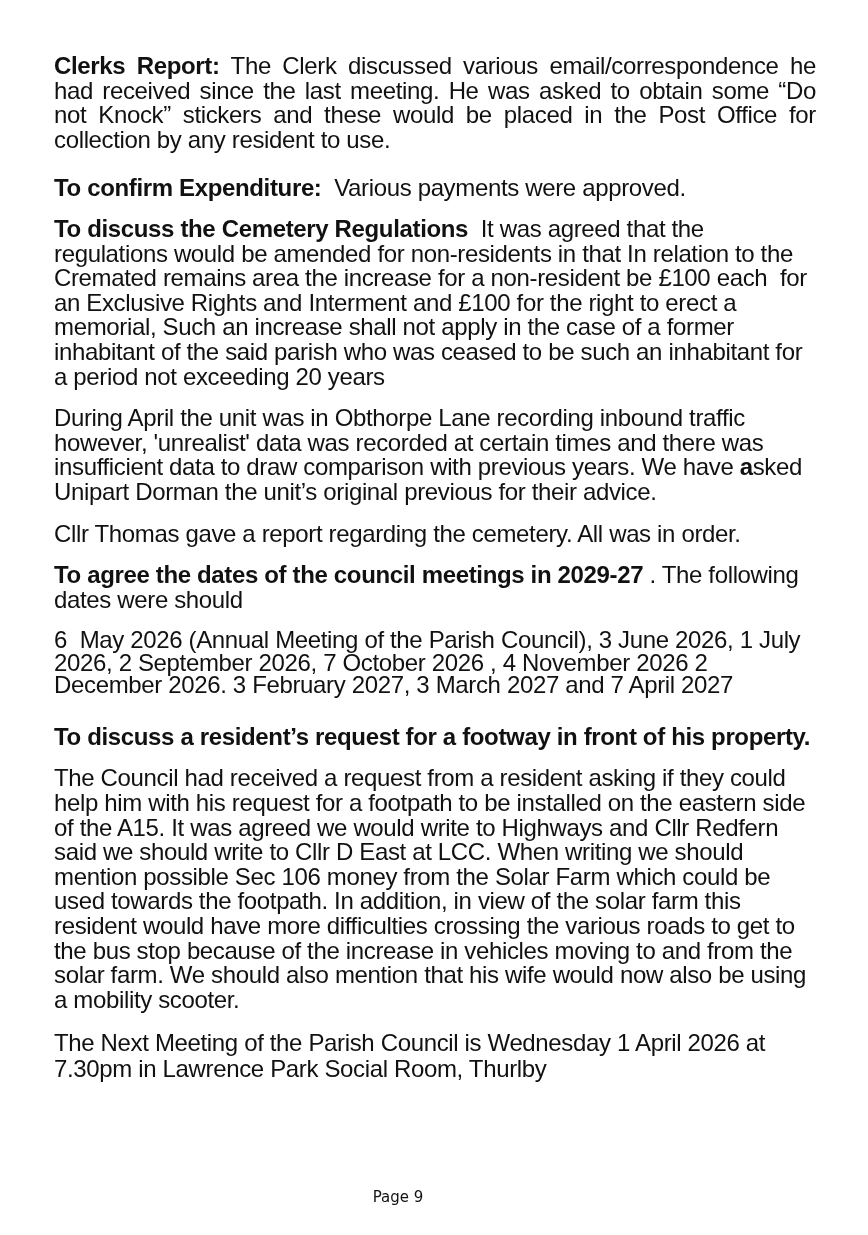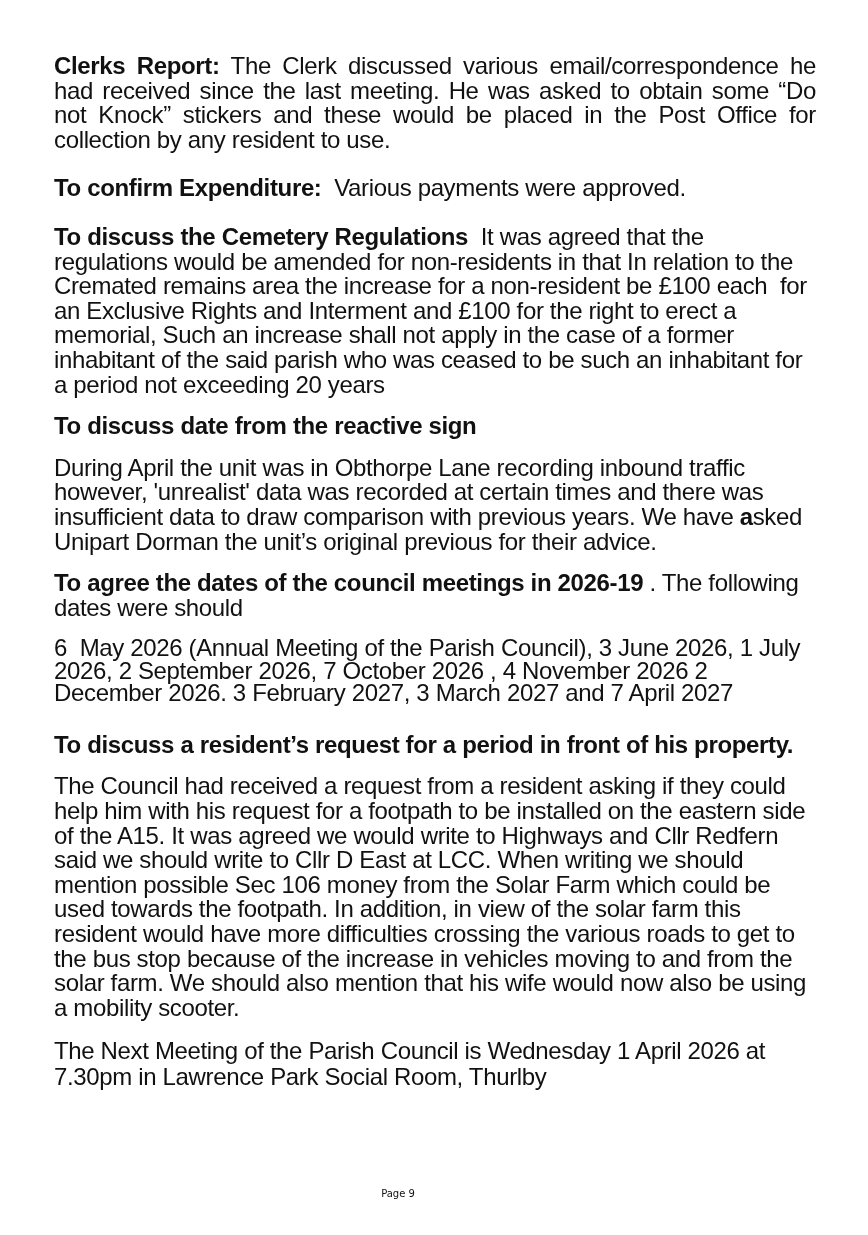--- a/index.html
+++ b/index.html
@@ -37,52 +37,50 @@
       color: #5b7a8c;
       text-decoration: underline;
     }
     .footer {
       position: absolute;
       left: 0;
       width: 796px;
       top: 1188px;
       text-align: center;
       font-family: "DejaVu Sans", sans-serif;
-      font-size: 10px;
+      font-size: 15px;
       color: #111111;
     }
   </style>
 </head>
 <body>
 
 <div class="page">
 
   <p class="justify" style="margin-bottom: 24px;">
     <b>Clerks Report:</b><span> The Clerk discussed various email/correspondence he had received since the last meeting. He was asked to obtain some “Do not Knock” stickers and these would be placed in the Post Office for collection by any resident to use.</span>
   </p>
 
-  <p style="margin-bottom: 24px;">
+  <p style="margin-bottom: 16px;">
     <b>To confirm Expenditure:</b><span style="white-space: pre-wrap;">  Various payments were approved.</span>
   </p>
 
   <p style="margin-bottom: 17px; white-space: pre-wrap;"><b>To discuss the Cemetery Regulations</b><span>  It was agreed that the regulations would be amended for non-residents in that In relation to the Cremated remains area the increase for a non-resident be £100 each  for an Exclusive Rights and Interment and £100 for the right to erect a memorial, Such an increase shall not apply in the case of a former inhabitant of the said parish who was ceased to be such an inhabitant for a period not exceeding 20 years</span></p>
 
-  <p style="margin-bottom: 17px;">
-    <b>To discuss date from the reactive sign</b>
-  </p>
 
   <p style="margin-bottom: 17px;"><span>During April the unit was in Obthorpe Lane recording inbound traffic however, 'unrealist' data was recorded at certain times and there was insufficient data to draw comparison with previous years. We have </span><b>a</b><span>sked Unipart Dorman the unit’s original previous for their advice.</span></p>
 
+  <p style="margin-bottom: 17px;">Cllr Thomas gave a report regarding the cemetery. All was in order.</p>
 
-  <p style="margin-bottom: 17px;"><b>To agree the dates of the council meetings in 2026-19</b><span> . The following dates were should</span></p>
+  <p style="margin-bottom: 17px;"><b>To agree the dates of the council meetings in 2029-27</b><span> . The following dates were should</span></p>
 
   <p style="margin-bottom: 28px; line-height: 22.5px; white-space: pre-wrap;">6  May 2026 (Annual Meeting of the Parish Council), 3 June 2026, 1 July 2026, 2 September 2026, 7 October 2026 , 4 November 2026 2 December 2026. 3 February 2027, 3 March 2027 and 7 April 2027</p>
 
   <p style="margin-bottom: 17px;">
-    <b>To discuss a resident’s request for a period in front of his property.</b>
+    <b>To discuss a resident’s request for a footway in front of his property.</b>
   </p>
 
   <p style="margin-bottom: 18px;">The Council had received a request from a resident asking if they could help him with his request for a footpath to be installed on the eastern side of the A15. It was agreed we would write to Highways and Cllr Redfern said we should write to Cllr D East at LCC. When writing we should mention possible Sec 106 money from the Solar Farm which could be used towards the footpath. In addition, in view of the solar farm this resident would have more difficulties crossing the various roads to get to the bus stop because of the increase in vehicles moving to and from the solar farm. We should also mention that his wife would now also be using a mobility scooter.</p>
 
   <p style="margin-bottom: 18px; line-height: 26px;">The Next Meeting of the Parish Council is Wednesday 1 April 2026 at 7.30pm in Lawrence Park Social Room, Thurlby</p>
 
 
 </div>
 
 <div class="footer">Page 9</div>

